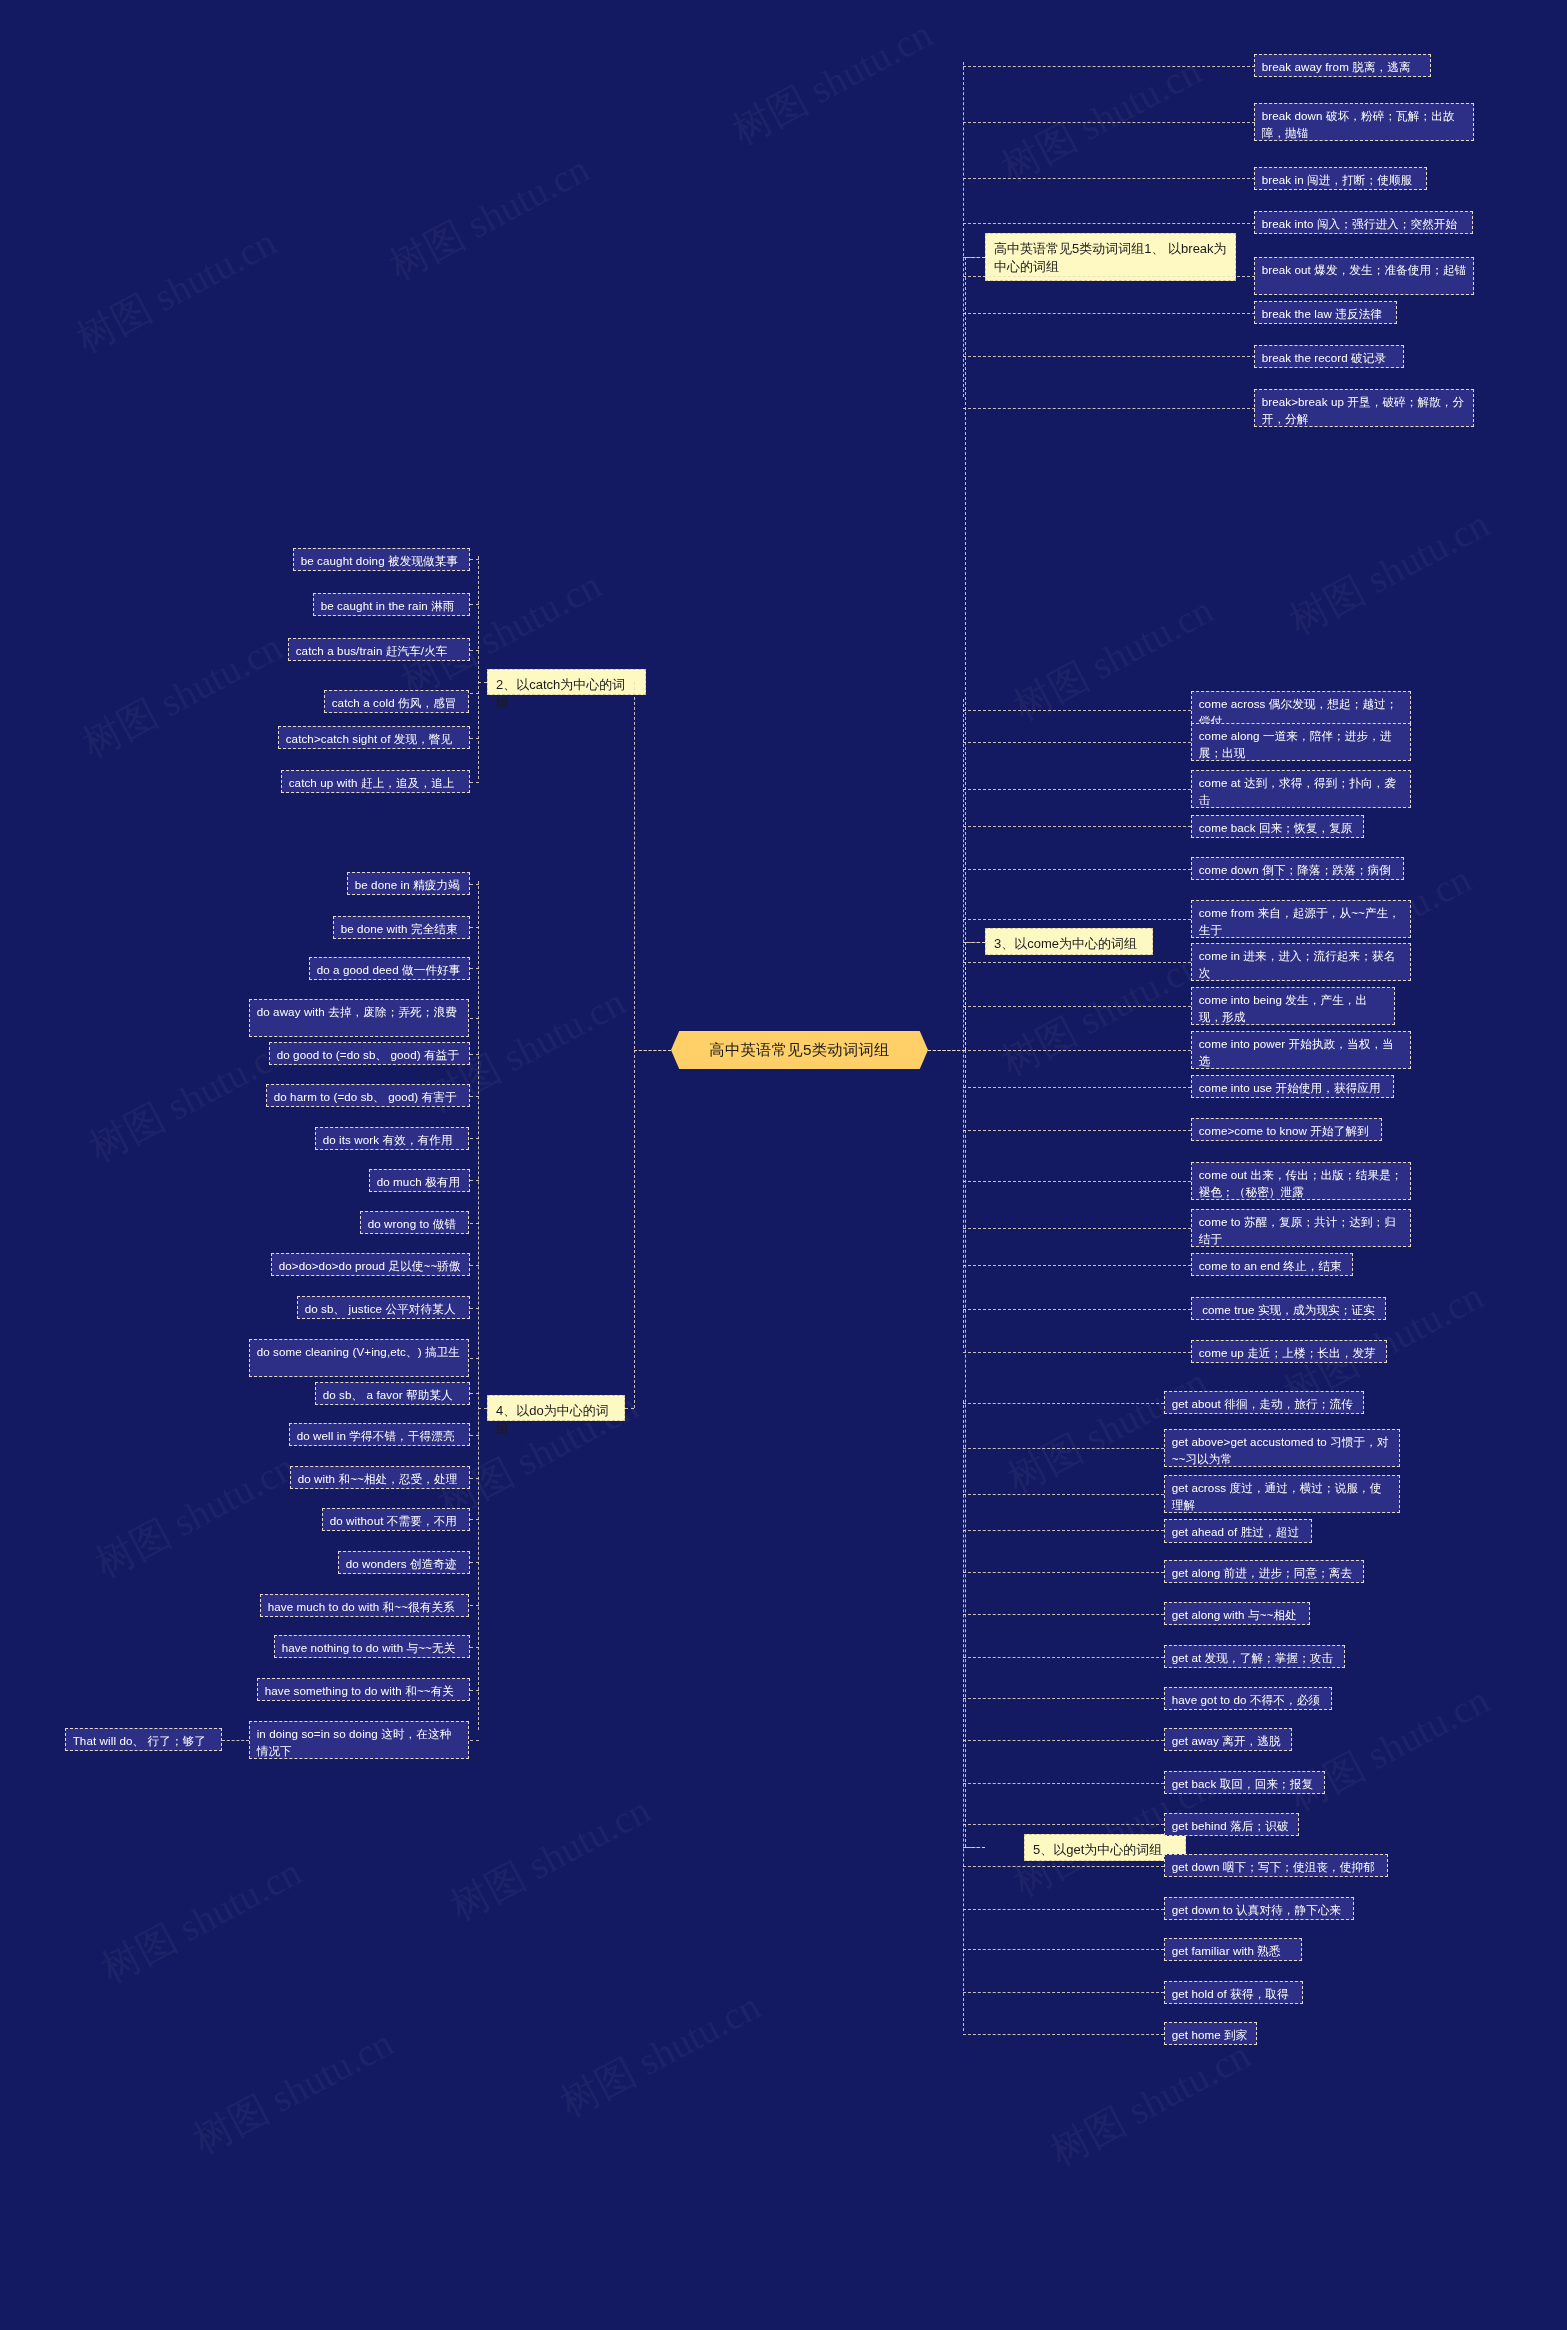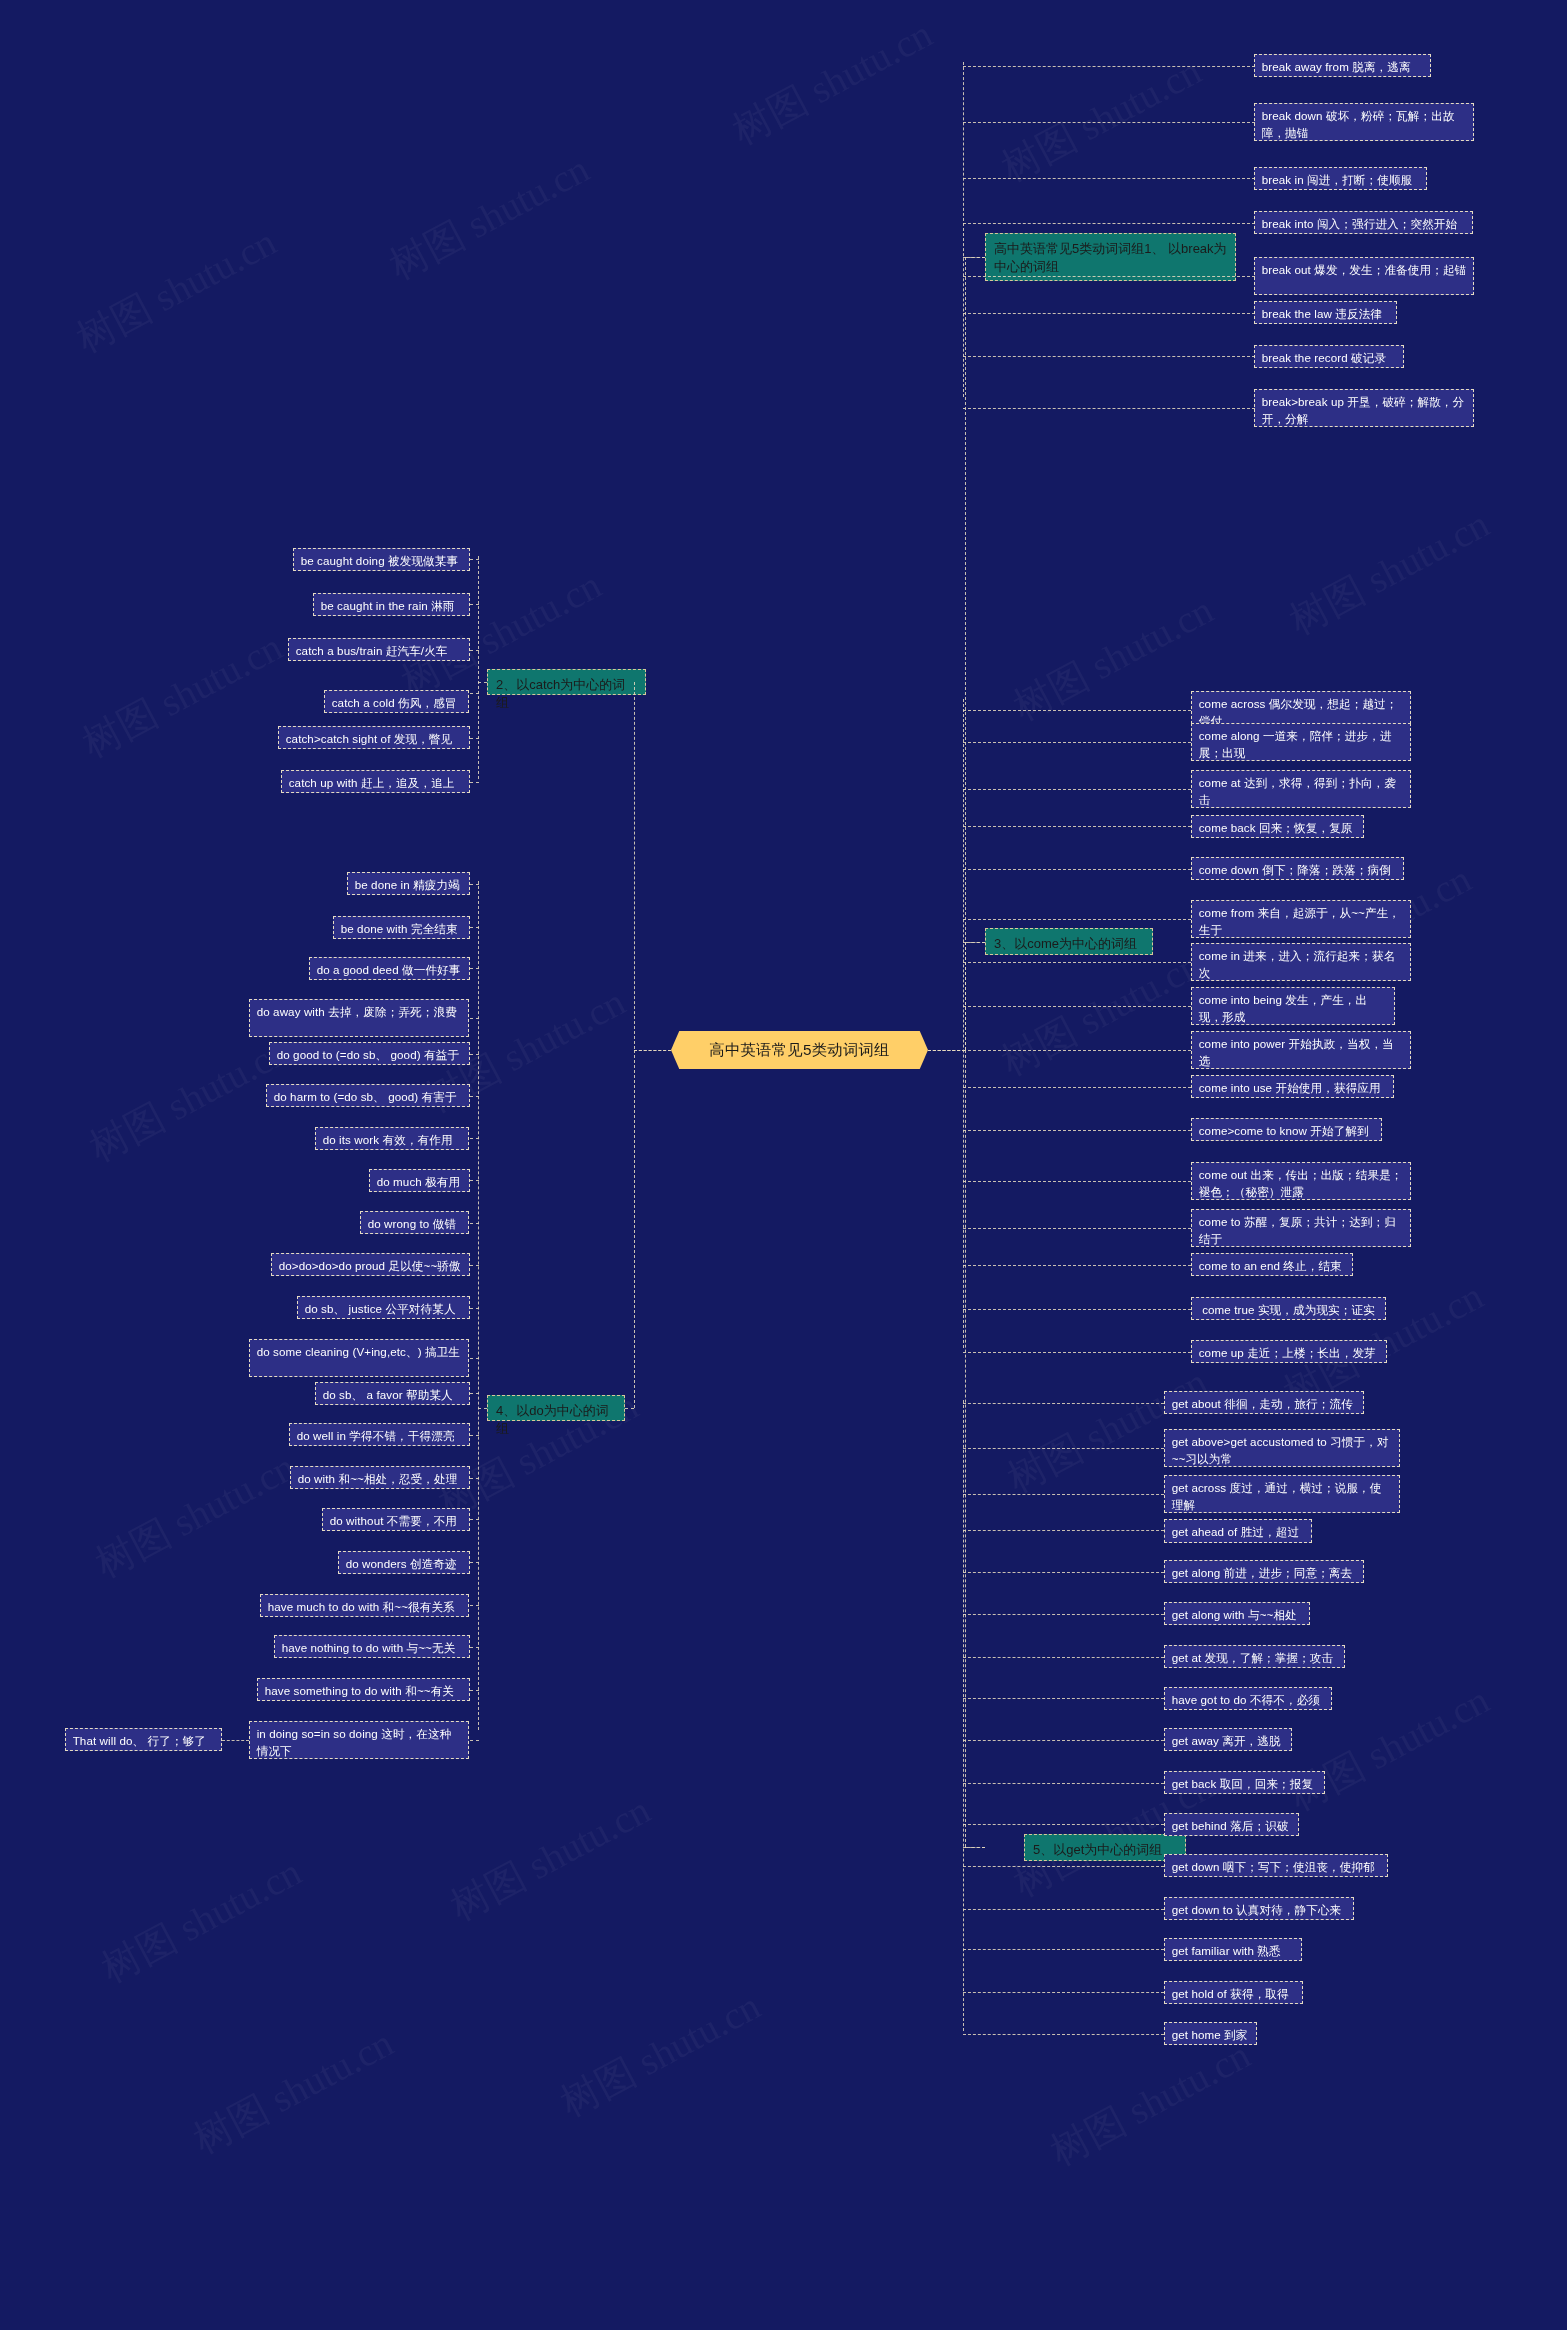--- a/index.html
+++ b/index.html
@@ -33,21 +33,21 @@
     line-height:1.42;
     padding:4.3px 6.7px;
     box-sizing:border-box;
     letter-spacing:0.1px;
   }
   .node.left{text-align:left;}
 
   
   .branch{
     position:absolute;
-    background:#0f766e;
+    background:#fef9c3;
     border:1.2px dashed #d8c89a;
     color:#1b1b1b;
     font-size:13px;
     line-height:1.4;
     padding:5.5px 8px;
     box-sizing:border-box;
   }
 
   
   .root{

